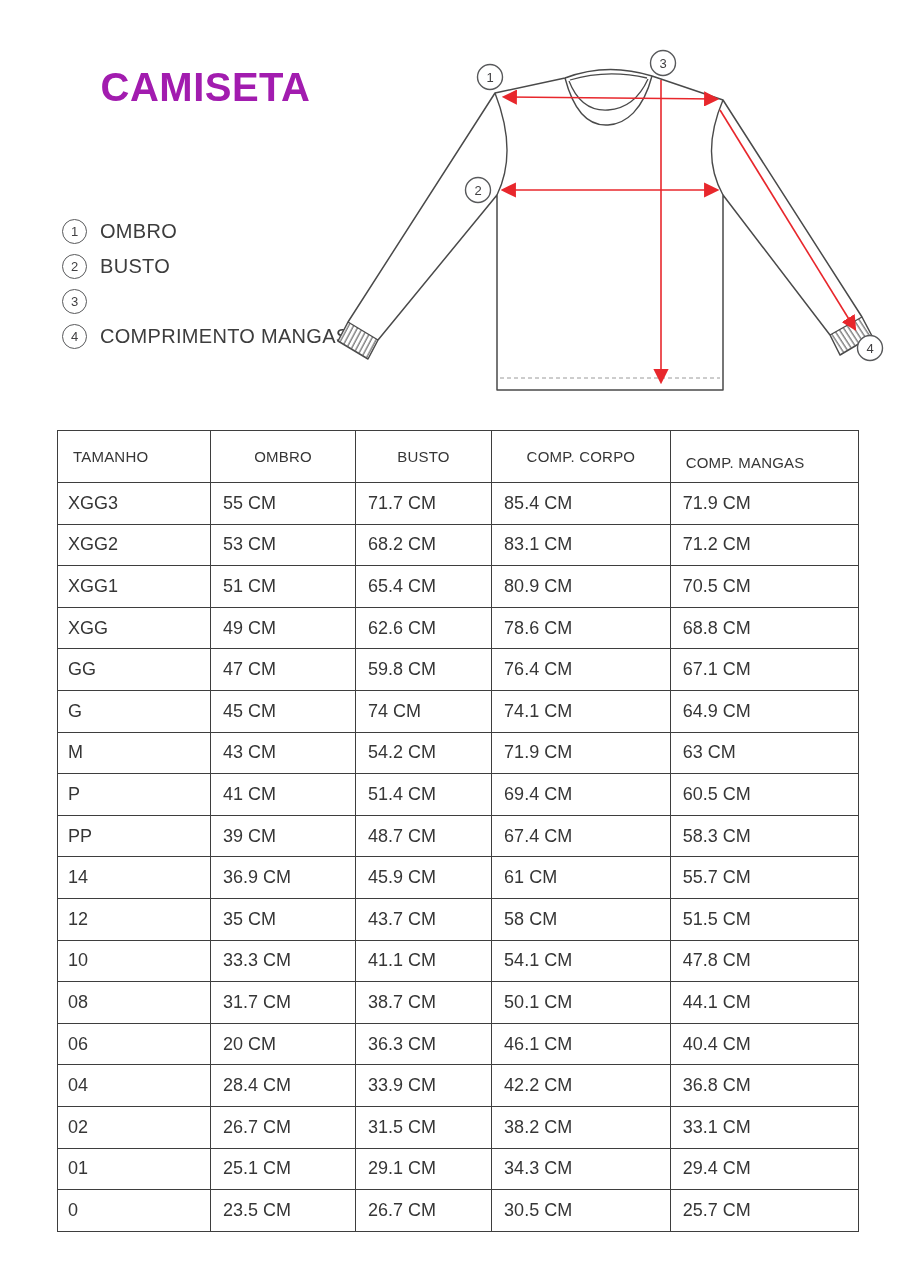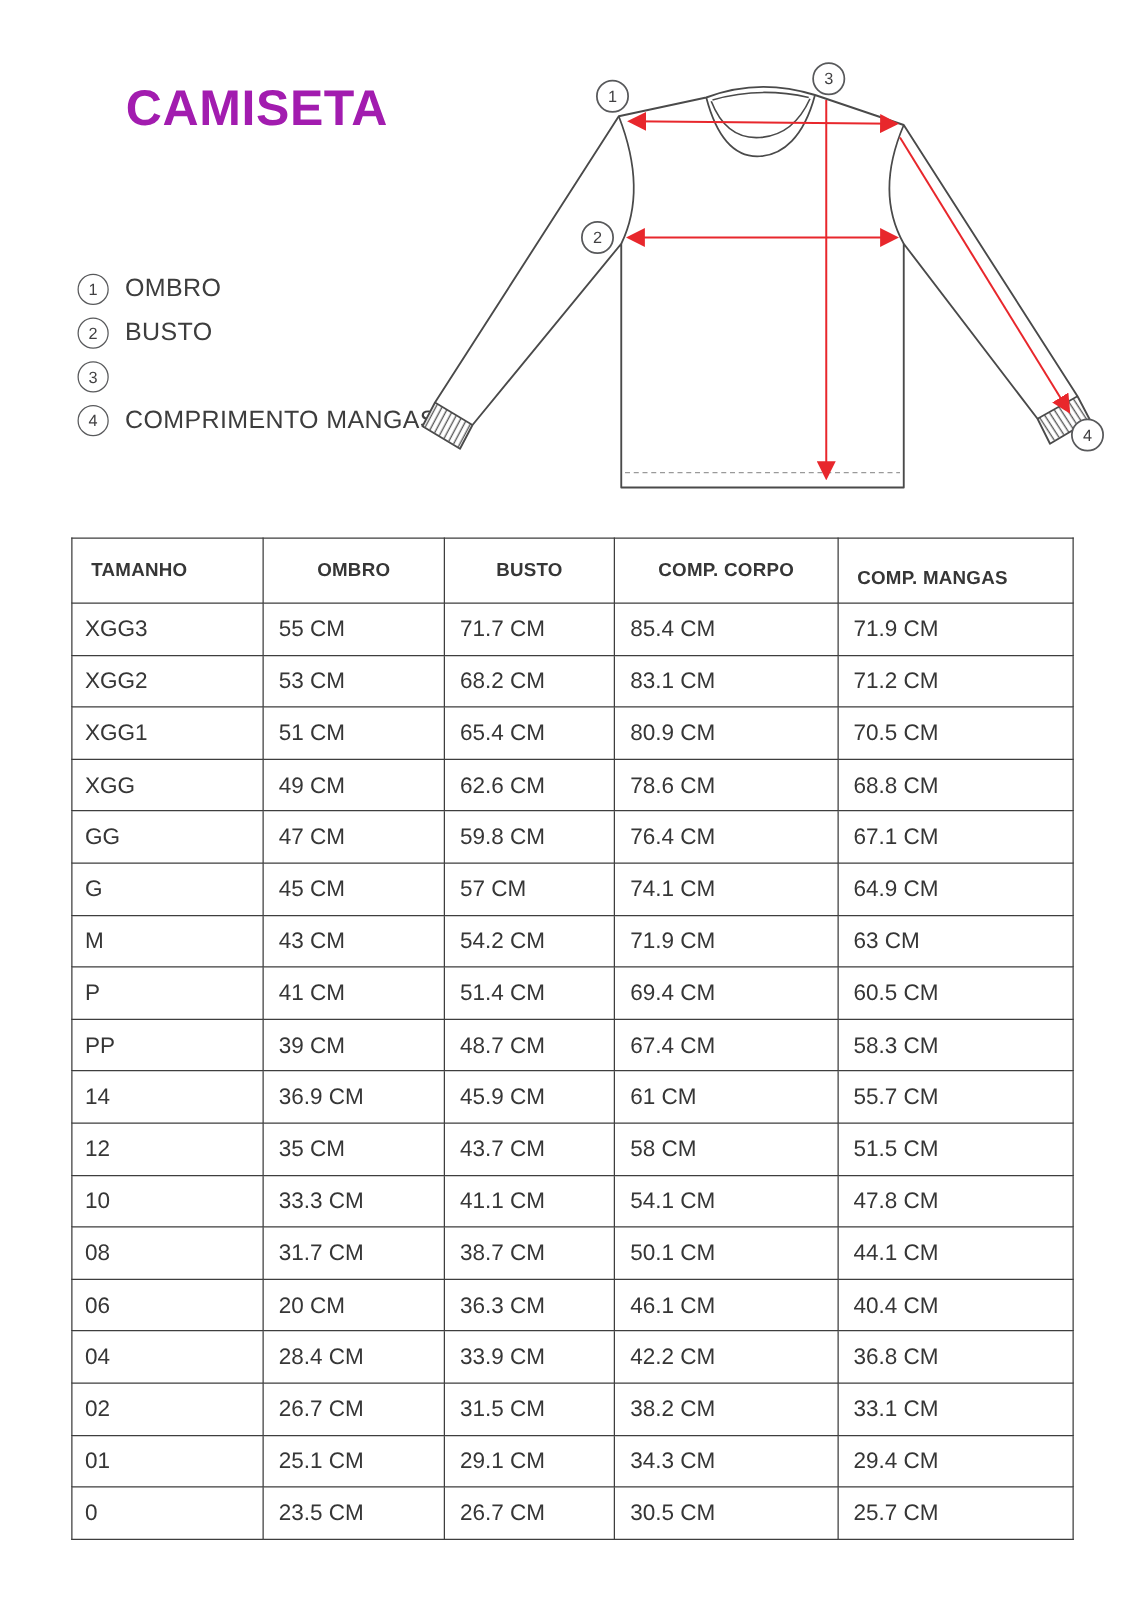--- a/index.html
+++ b/index.html
@@ -80,21 +80,21 @@
   table.size-table td {
     border: 1.5px solid #3e3e3e;
     color: #363636;
     vertical-align: middle;
     overflow: hidden;
     white-space: nowrap;
   }
   table.size-table th {
     height: 52px;
     font-size: 15px;
-    font-weight: bold;
+    font-weight: normal;
     letter-spacing: 0.2px;
     text-align: center;
   }
   table.size-table th.al { text-align: left; padding-left: 15px; }
   table.size-table th.shift-down { padding-top: 12px; }
   table.size-table td {
     height: 41.6px;
     font-size: 18px;
     text-align: left;
     padding-left: 12px;
@@ -234,21 +234,21 @@
         <tr>
           <td>GG</td>
           <td>47 CM</td>
           <td>59.8 CM</td>
           <td>76.4 CM</td>
           <td>67.1 CM</td>
         </tr>
         <tr>
           <td>G</td>
           <td>45 CM</td>
-          <td>57 CM</td>
+          <td>74 CM</td>
           <td>74.1 CM</td>
           <td>64.9 CM</td>
         </tr>
         <tr>
           <td>M</td>
           <td>43 CM</td>
           <td>54.2 CM</td>
           <td>71.9 CM</td>
           <td>63 CM</td>
         </tr>

